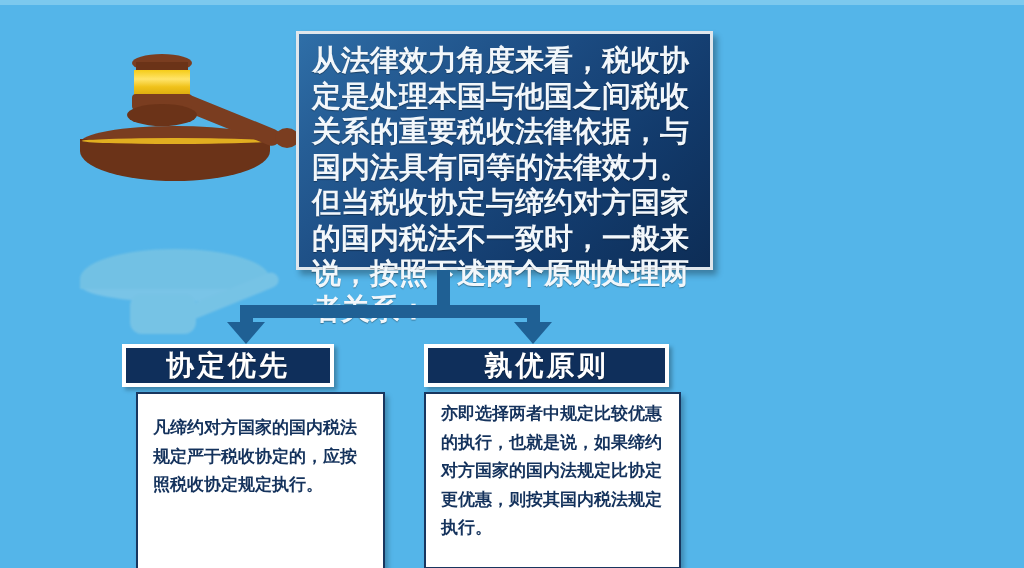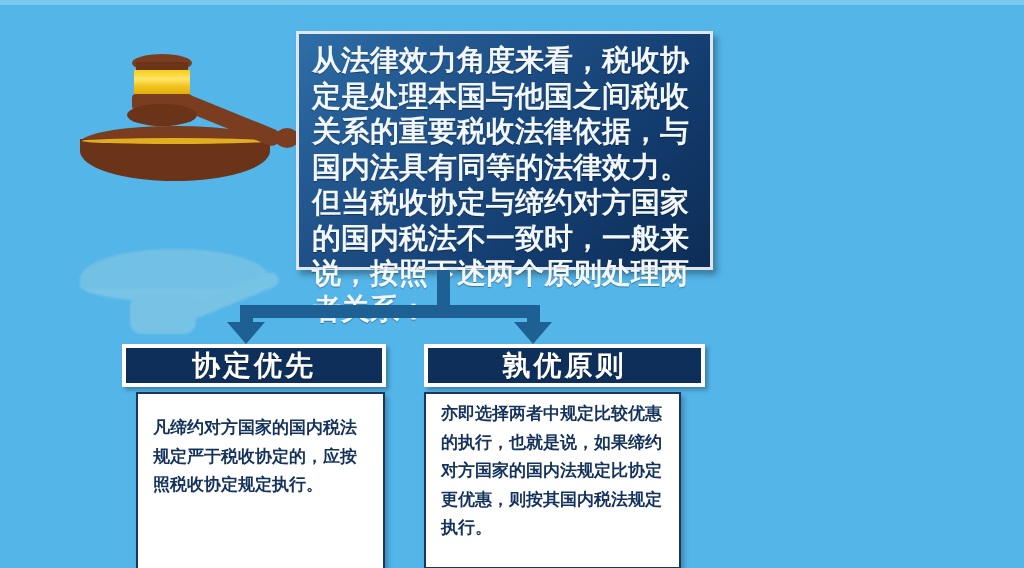--- a/index.html
+++ b/index.html
@@ -215,22 +215,22 @@
   }
   .branch-body-text {
     position: absolute;
     left: 15px; top: 12px;
     color: #14325c;
     font-size: 17px;
     font-weight: bold;
     line-height: 28.5px;
   }
 
-  #left-header  { left: 122px; top: 344px; width: 264px; height: 43px; }
-  #right-header { left: 424px; top: 344px; width: 281px; height: 43px; }
+  #left-header  { left: 122px; top: 344px; width: 212px; height: 43px; }
+  #right-header { left: 424px; top: 344px; width: 245px; height: 43px; }
   #left-body    { left: 136px; top: 392px; width: 249px; height: 183px; }
   #right-body   { left: 424px; top: 392px; width: 257px; height: 177px; }
   #left-body .branch-body-text  { width: 216px; top: 20px; }
   #right-body .branch-body-text { width: 228px; top: 6px; }
 </style>
 </head>
 <body>
 
 <div id="slide">
 

